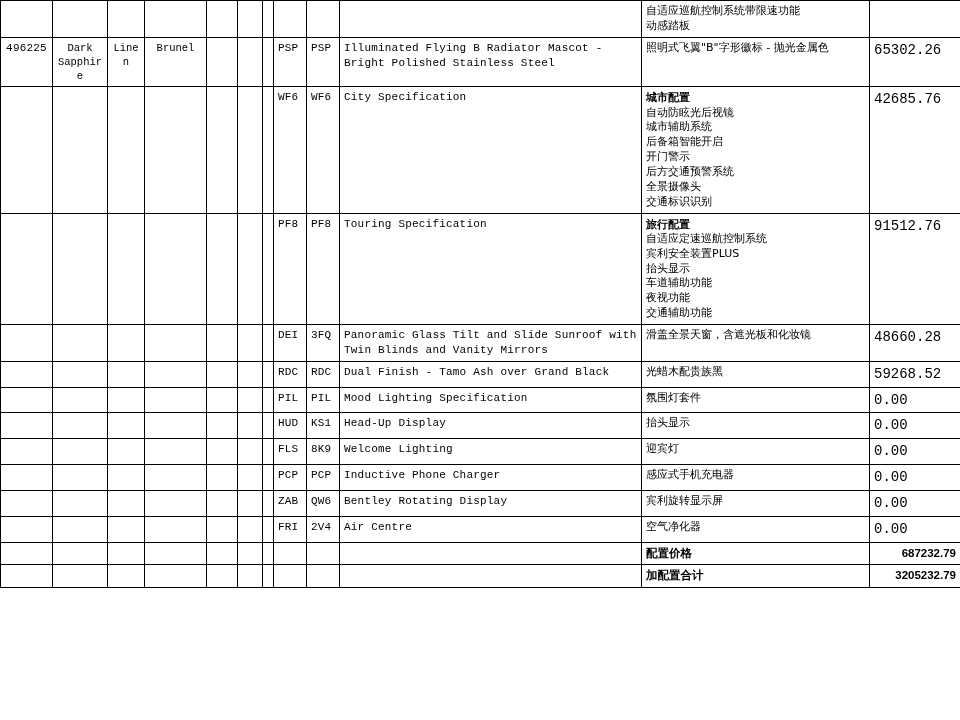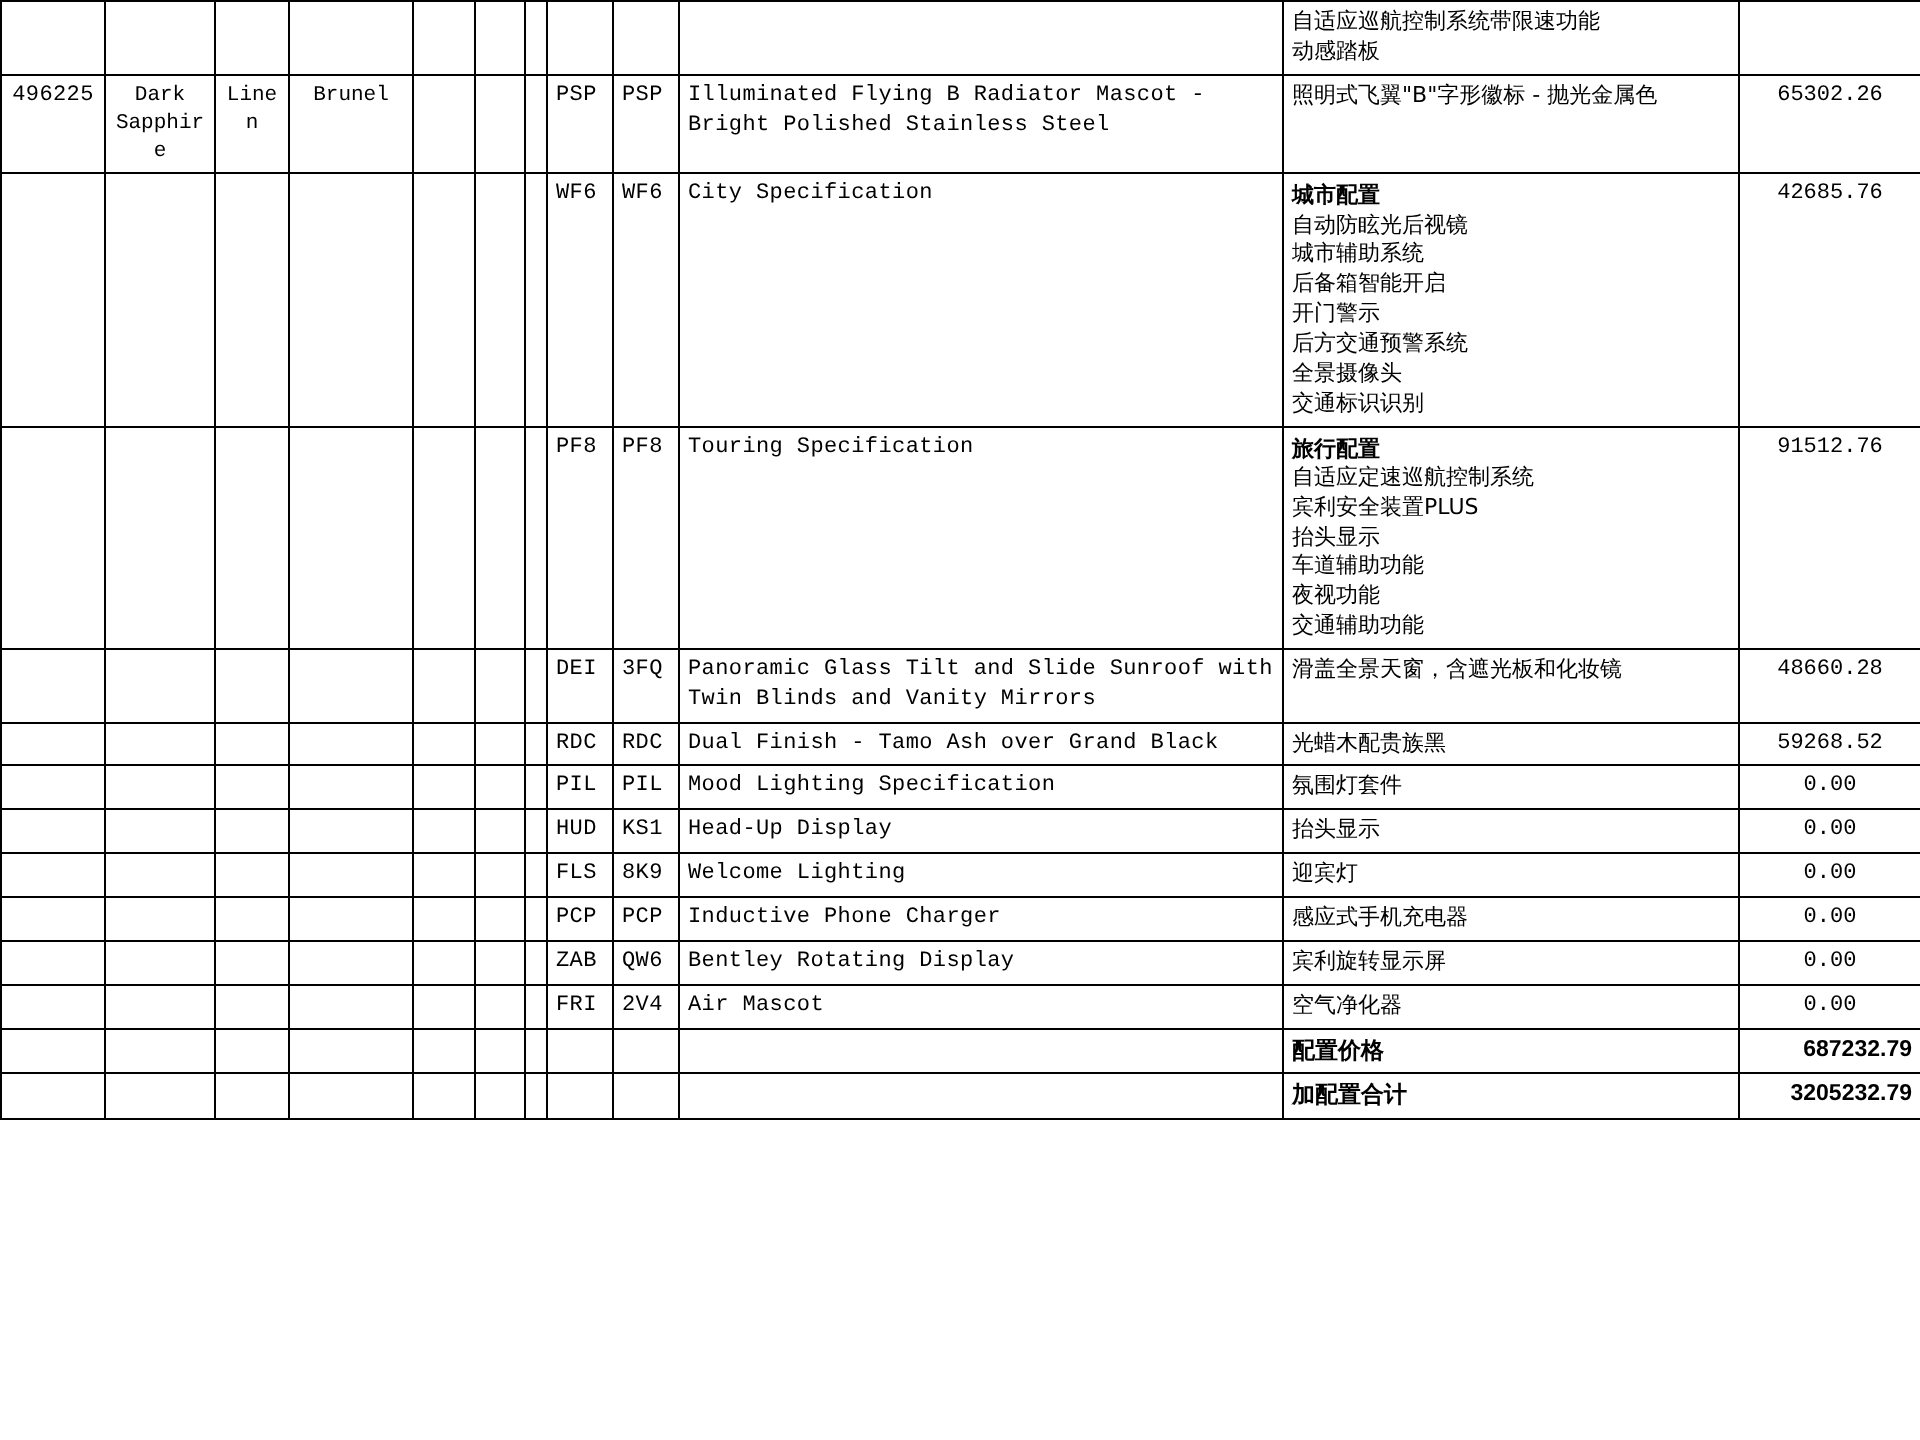--- a/index.html
+++ b/index.html
@@ -47,23 +47,23 @@
     font-size: 11px;
     line-height: 1.4;
   }
   .cn-bold {
     font-family: "DejaVu Sans", sans-serif;
     font-size: 11px;
     font-weight: bold;
     line-height: 1.4;
   }
   .price {
-    text-align: center;
-    font-family: "Liberation Mono", monospace;
-    font-size: 11px;
+    text-align: left;
+    font-family: "Liberation Mono", monospace;
+    font-size: 14px;
     white-space: nowrap;
   }
   .price-bold {
     text-align: right;
     font-family: Liberation Sans, sans-serif;
     font-size: 11.5px;
     font-weight: bold;
     white-space: nowrap;
   }
   .label-cn-bold {
@@ -317,21 +317,21 @@
     <tr>
       <td></td>
       <td></td>
       <td></td>
       <td></td>
       <td></td>
       <td></td>
       <td></td>
       <td class="code">FRI</td>
       <td class="code">2V4</td>
-      <td class="eng">Air Mascot</td>
+      <td class="eng">Air Centre</td>
       <td class="cn">
         <div>空气净化器</div>
       </td>
       <td class="price">0.00</td>
     </tr>
 
     <tr>
       <td></td>
       <td></td>
       <td></td>

